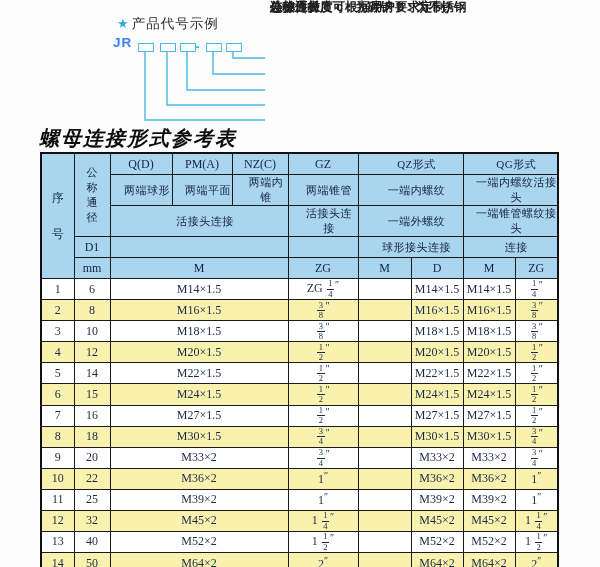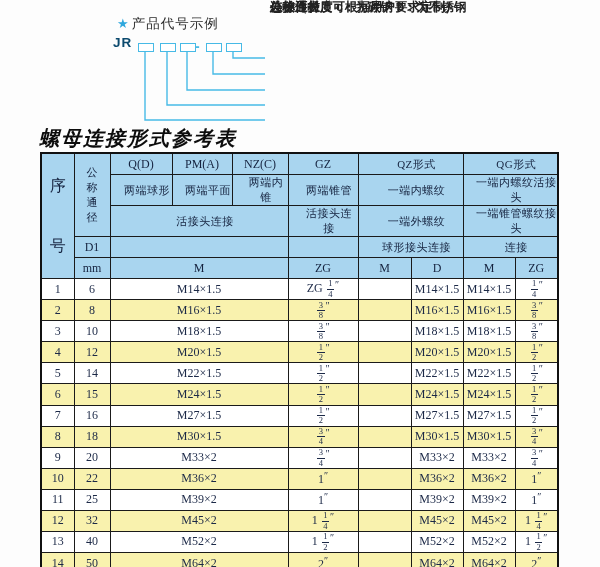--- a/index.html
+++ b/index.html
@@ -8,21 +8,21 @@
     font-family:"Liberation Serif", serif;color:#1c2947;overflow:hidden;
   }
   .page{position:absolute;inset:0;}
 
   
   .diagram{position:absolute;left:0;top:0;width:600px;height:130px;}
   .diagram-title{position:absolute;left:117px;top:15px;font-family:"Liberation Sans",sans-serif;
     font-size:13.5px;font-weight:normal;color:#2b2b2b;letter-spacing:1px;}
   .star{color:#2ea7dd;margin-right:2px;font-size:13px;}
   .jr{position:absolute;left:113px;top:35px;font-family:"Liberation Sans",sans-serif;
-    font-size:13.5px;font-weight:bold;color:#0c4a6e;letter-spacing:1px;}
+    font-size:13.5px;font-weight:bold;color:#3b82f6;letter-spacing:1px;}
   .code-box{position:absolute;top:43px;width:14px;height:7px;background:#fff;
     border:1.5px solid #47bae6;}
   .code-sep{position:absolute;left:195px;top:37.5px;color:#47bae6;font-weight:bold;
     font-size:14px;font-family:"Liberation Sans",sans-serif;}
   .lines-svg{position:absolute;left:0;top:0;pointer-events:none;}
   .dlabel{position:absolute;left:270px;height:15px;line-height:15px;white-space:nowrap;
     font-family:"Liberation Sans",sans-serif;font-size:12.5px;font-weight:bold;color:#222;}
   .dlabel:nth-of-type(1){top:51px;}
   .dlabel:nth-of-type(2){top:67px;}
   .dlabel:nth-of-type(3){top:83px;}
@@ -39,21 +39,21 @@
     border-collapse:collapse;table-layout:fixed;
     border:2px solid #111;}
   table.ref td{border:1px solid #1a1a1a;text-align:center;vertical-align:middle;
     padding:0;height:20px;font-size:12px;overflow:hidden;}
   thead td{background:#a9d5ef;color:#15233f;}
   thead td.cn{font-size:11px;letter-spacing:0.5px;padding-left:12px;}
   tbody td{background:#fff;color:#1c2947;}
   tbody tr.alt td{background:#f9f2ae;}
 
   .vert{display:inline-block;width:1.1em;word-break:break-all;text-align:center;}
-  .vert-serial{font-size:16px;line-height:60px;}
+  .vert-serial{font-size:12px;line-height:36px;}
   .vert-dn{font-size:11px;line-height:15px;}
 
   .frac{display:inline-block;vertical-align:middle;text-align:center;
     font-size:8.5px;line-height:1.1;margin:0 1px;}
   .frac .fn{display:block;border-bottom:1px solid #1c2947;padding:0 1.5px;}
   .frac .fd{display:block;}
   .dq{font-size:10px;vertical-align:4px;letter-spacing:0;}
 </style>
 </head>
 <body>

